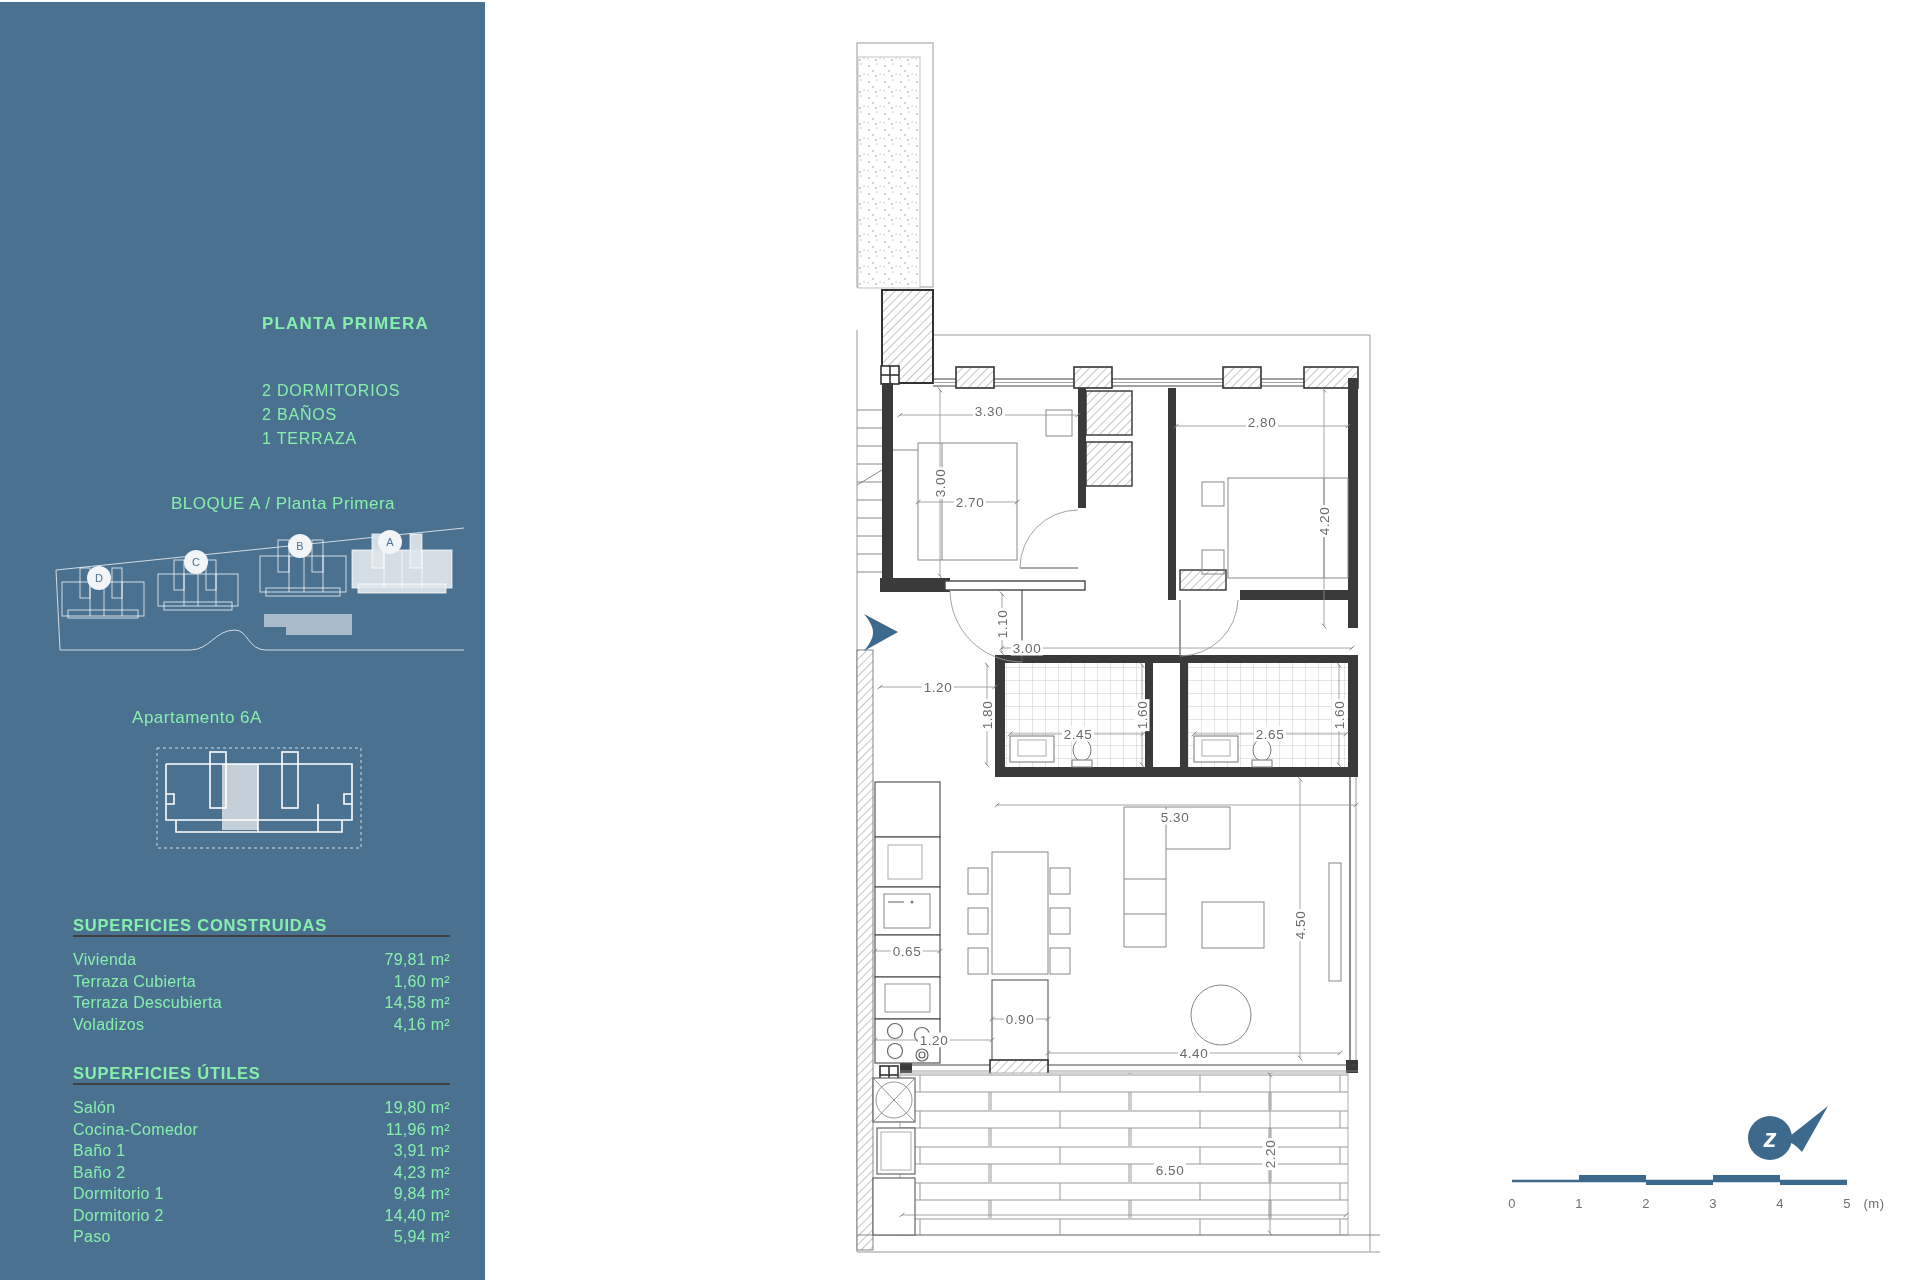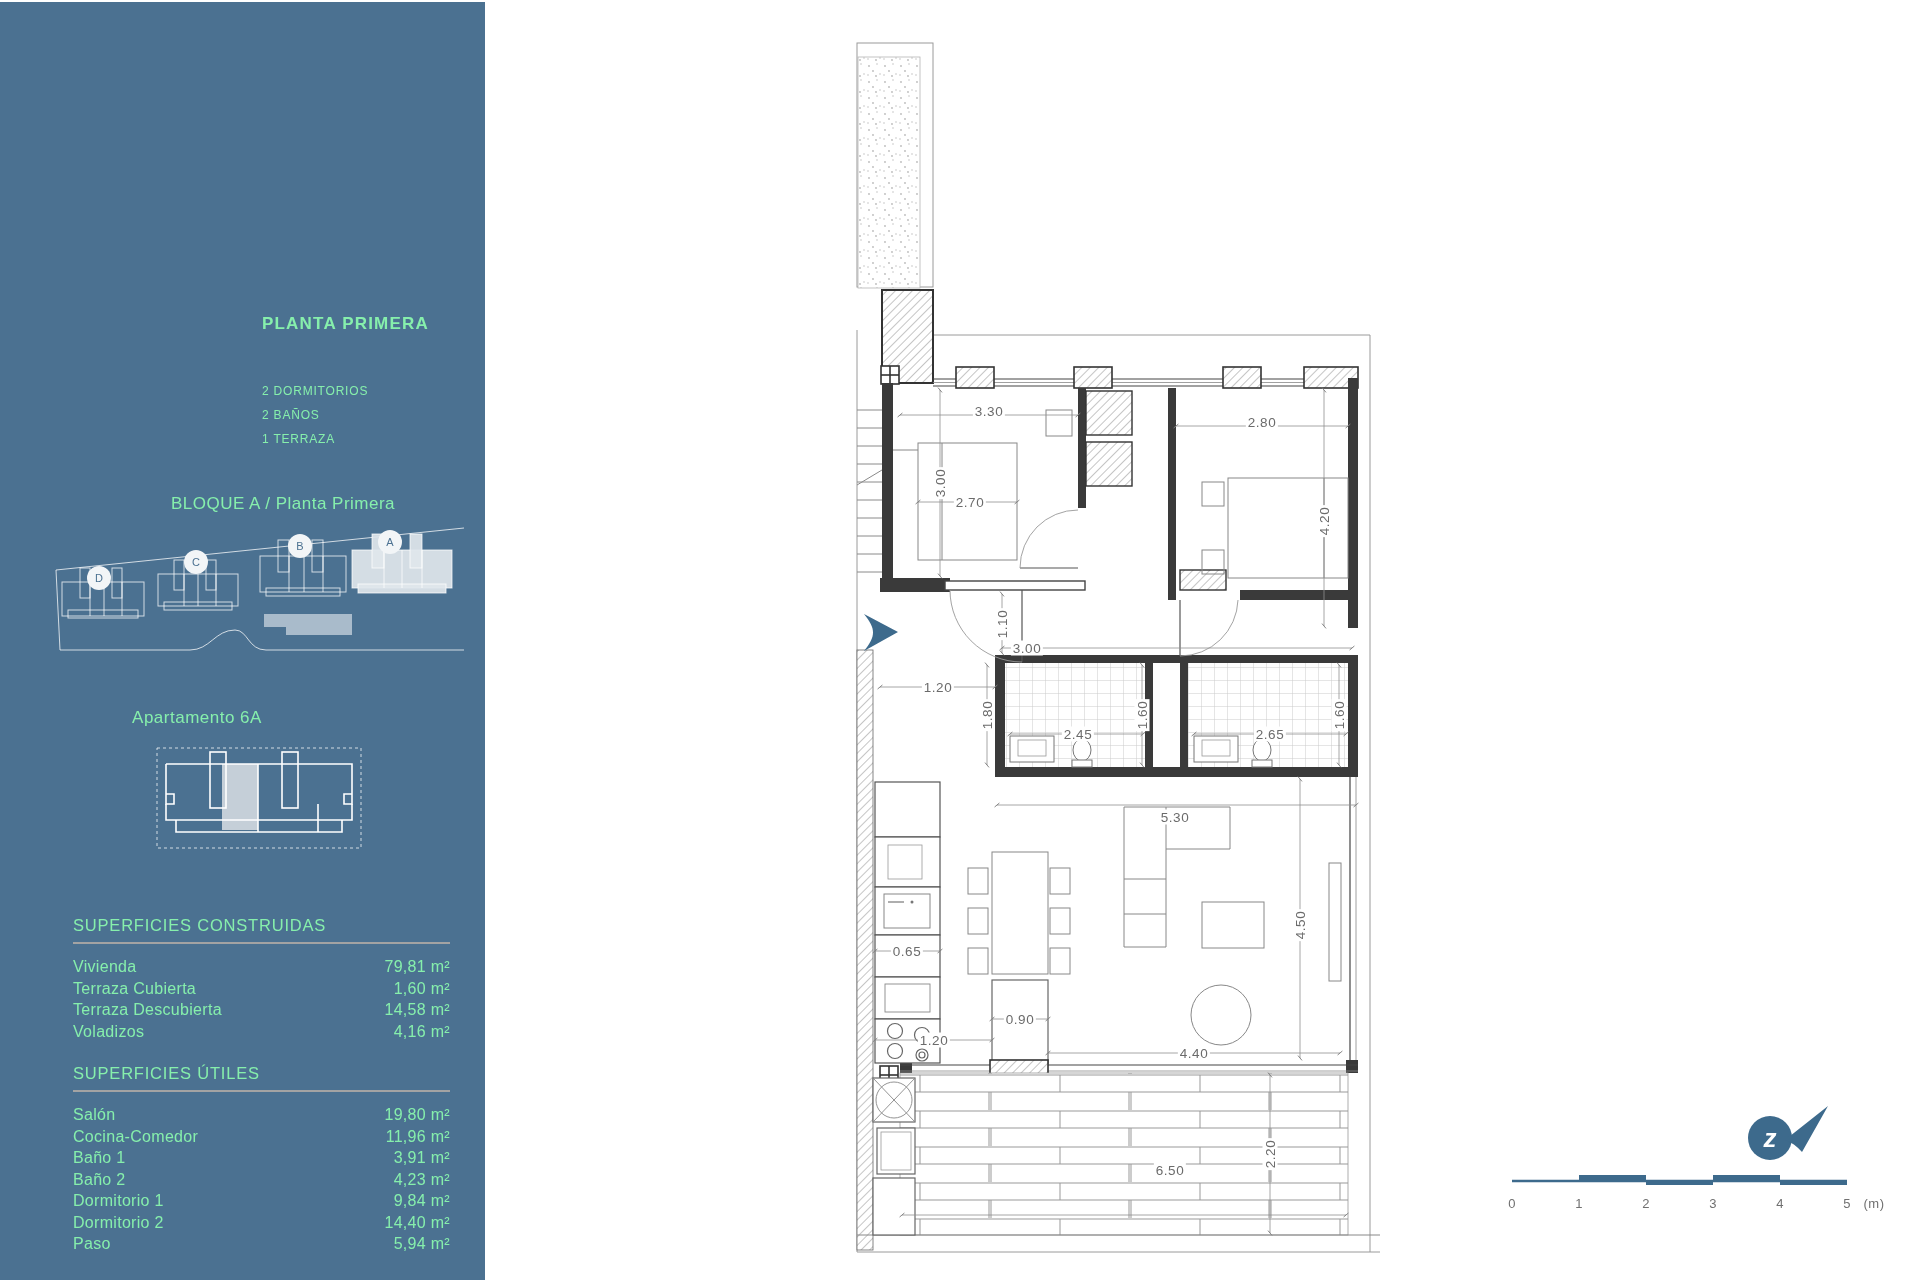--- a/index.html
+++ b/index.html
@@ -2,30 +2,30 @@
 <html><head>
 <meta charset="utf-8">
 <style>
   html,body{margin:0;padding:0;}
   body{width:1920px;height:1280px;overflow:hidden;background:#ffffff;
        font-family:"Liberation Sans", sans-serif;position:relative;}
 
   
   .sidebar{position:absolute;left:0;top:2px;width:485px;height:1280px;background:#4B7191;color:#86efac;}
   .sb-title{position:absolute;left:262px;top:312px;font-size:17px;font-weight:bold;letter-spacing:1.2px;}
-  .sb-features{position:absolute;left:262px;top:377px;font-size:12px;letter-spacing:.8px;line-height:24px;}
+  .sb-features{position:absolute;left:262px;top:377px;font-size:16px;letter-spacing:.8px;line-height:24px;}
   .sb-block-label{position:absolute;left:0;top:492px;width:566px;text-align:center;font-size:17px;letter-spacing:.5px;}
   .sb-apt-label{position:absolute;left:0;top:706px;width:394px;text-align:center;font-size:17px;letter-spacing:.5px;}
   .site-svg{position:absolute;left:52px;top:520px;}
   .apt-svg{position:absolute;left:152px;top:740px;}
   .surf{position:absolute;left:73px;width:377px;}
   .surf-built{top:914px;}
   .surf-useful{top:1062px;}
-  .surf h3{margin:0;font-size:16.5px;font-weight:normal;letter-spacing:.8px;
-           border-bottom:2px solid #a3a3a3;padding-bottom:7px;}
+  .surf h3{margin:0;font-size:16.5px;font-weight:bold;letter-spacing:.8px;
+           border-bottom:2px solid #404040;}
   .surf .rows{margin-top:12px;}
   .srow{display:flex;justify-content:space-between;font-size:16px;line-height:21.5px;letter-spacing:.3px;}
 
   
   .plan-wrap{position:absolute;left:850px;top:30px;width:560px;height:1235px;}
   .plan-svg{position:absolute;left:0;top:0;}
   .dims{position:absolute;left:0;top:0;width:560px;height:1235px;pointer-events:none;}
   .dim{position:absolute;transform:translate(-50%,-50%);background:#fff;padding:0 2px;
        font-size:13.5px;color:#6b6b6b;letter-spacing:.5px;white-space:nowrap;}
 

